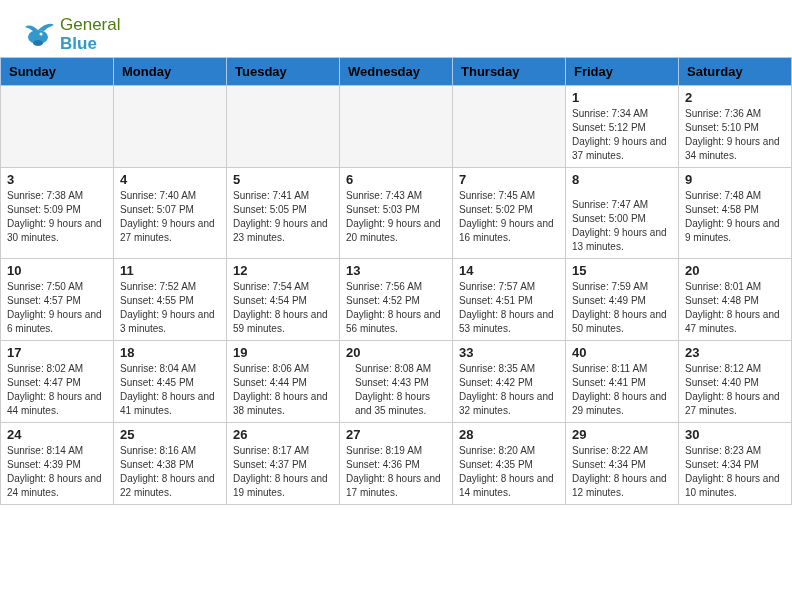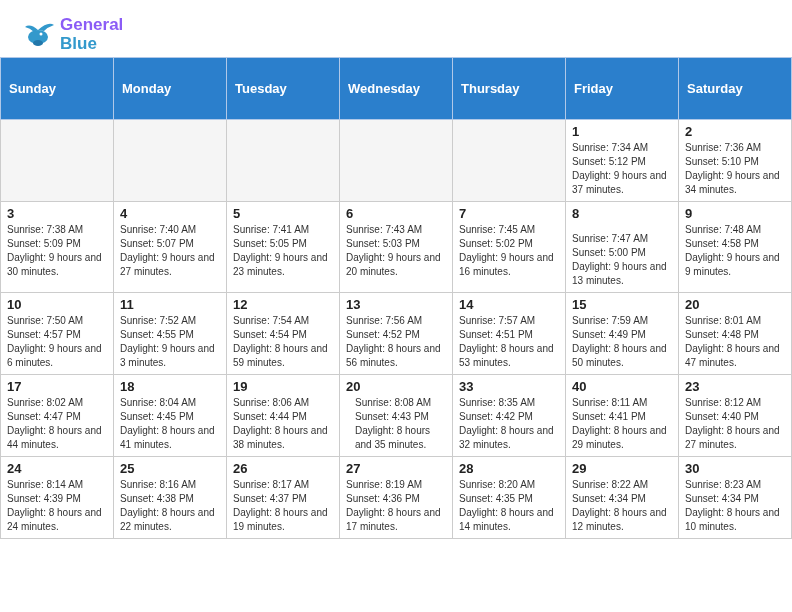--- a/index.html
+++ b/index.html
@@ -2,21 +2,21 @@
 <html><head>
   <meta charset="utf-8">
   <style>
     * { box-sizing: border-box; margin: 0; padding: 0; }
     body { font-family: Arial, sans-serif; background: #fff; width: 792px; min-height: 612px; }
     .header { padding: 16px 20px 4px 20px; display: flex; align-items: flex-start; justify-content: space-between; }
     .title-block { text-align: right; }
     .month-title { font-size: 36px; font-weight: bold; color: #333; }
     .location { font-size: 15px; color: #555; }
     .calendar { width: 100%; border-collapse: collapse; margin: 0 0 0 0; }
-    .calendar th { background: #2b7fcc; color: #ffffff; text-align: left; padding: 23px 8px; font-size: 13px; border: 1px solid #b0c8e8; }
+    .calendar th { background: #2b7fcc; color: #000000; text-align: left; padding: 6px 8px; font-size: 13px; border: 1px solid #b0c8e8; }
     .calendar td { vertical-align: top; border: 1px solid #ccc; padding: 4px 6px; width: calc(100%/7); background: #fff; min-height: 80px; }
     .calendar td.empty { background: #f5f5f5; }
     .calendar tr:nth-child(odd) td:not(.empty) { background: #fff; }
     .day-num { font-weight: bold; font-size: 13px; margin-bottom: 2px; color: #222; }
     .day-detail { font-size: 10px; color: #333; line-height: 1.4; }
     .logo-wrapper { display: flex; align-items: center; gap: 4px; }
     .logo-text { display: flex; flex-direction: column; line-height: 1.1; }
   </style>
 </head>
 <body>
@@ -24,21 +24,21 @@
 <div class="header">
   <div class="logo-wrapper">
     <svg width="36" height="36" viewBox="0 0 36 36">
       <ellipse cx="18" cy="20" rx="10" ry="7" fill="#3399cc"></ellipse>
       <path d="M18 13 Q28 4 34 8 Q28 10 24 14" fill="#3399cc"></path>
       <path d="M18 13 Q10 6 5 10 Q10 11 14 15" fill="#3399cc"></path>
       <circle cx="21" cy="17" r="1.5" fill="#fff"></circle>
       <ellipse cx="18" cy="26" rx="5" ry="3" fill="#2277aa"></ellipse>
     </svg>
     <div class="logo-text">
-      <span style="font-size:17px;font-weight:bold;color:#8b5cf6;">General</span>
+      <span style="font-size:17px;font-weight:normal;color:#4d7c0f;">General</span>
       <span style="font-size:17px;font-weight:bold;color:#3399cc;">Blue</span>
     </div>
   </div>
   <div class="title-block">
   </div>
 </div>
 
 <table class="calendar">
   <thead>
     <tr>

